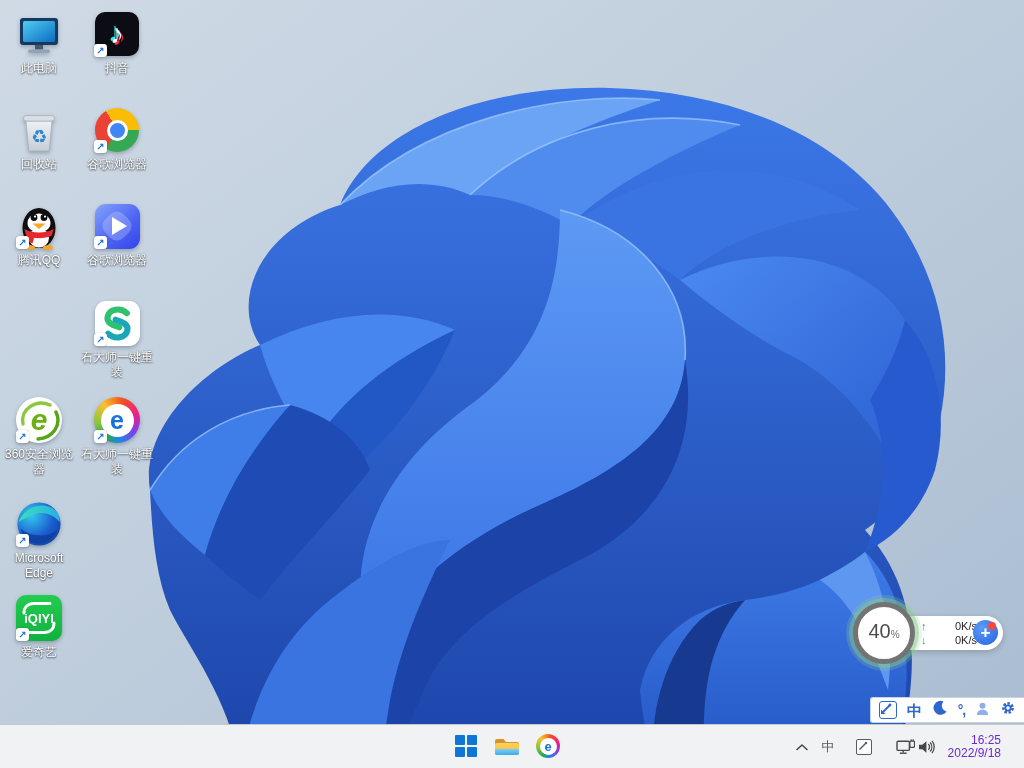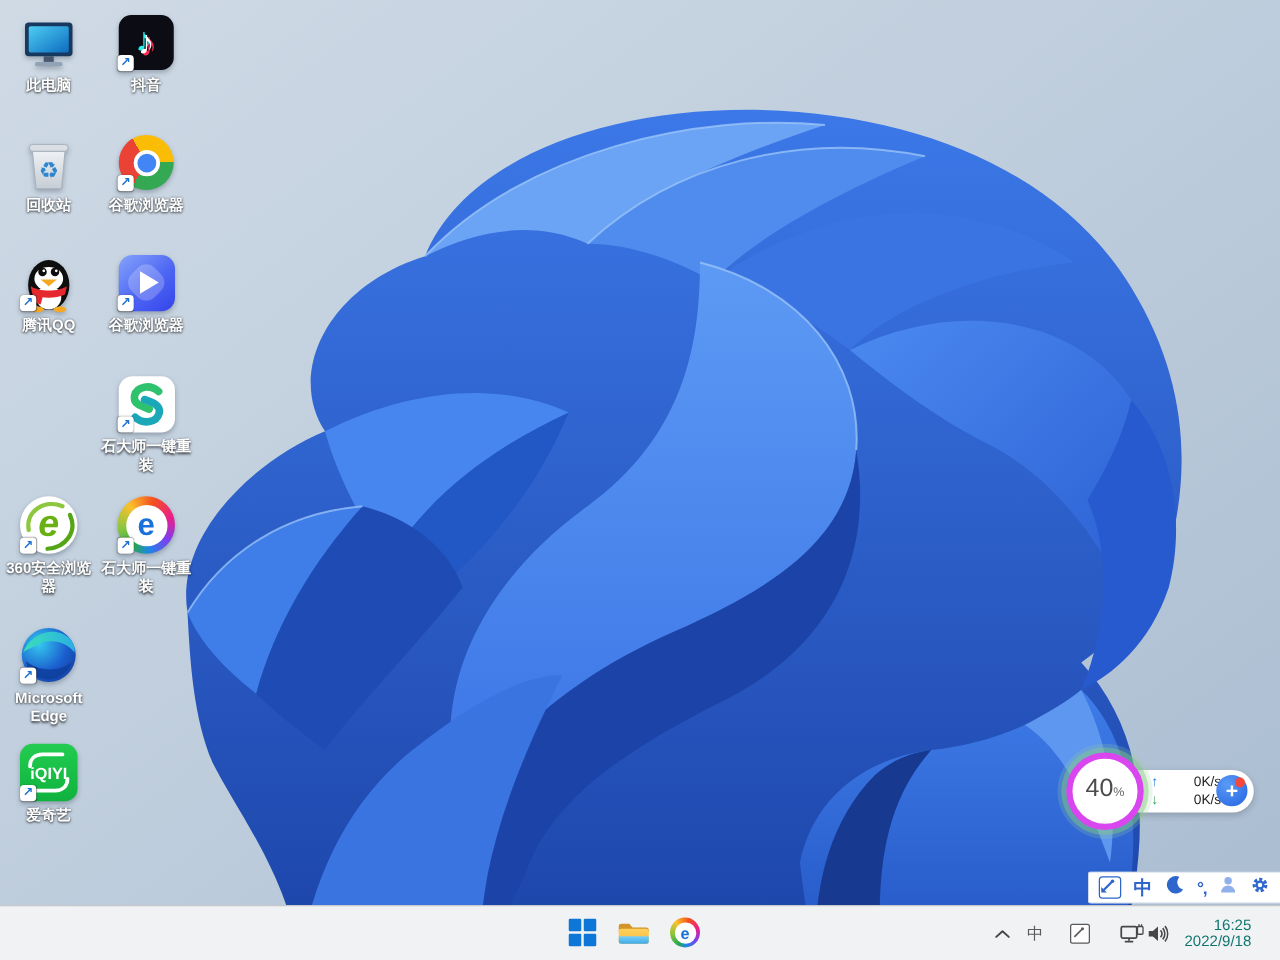--- a/index.html
+++ b/index.html
@@ -5,21 +5,21 @@
   html,body{margin:0;padding:0;background:#000;}
   .screen{position:relative;width:1024px;height:768px;overflow:hidden;
     font-family:"Liberation Sans","DejaVu Sans",sans-serif;background:#bccbdb;}
   .wall{position:absolute;inset:0;}
 
   
   .cell{position:absolute;width:78px;display:flex;flex-direction:column;align-items:center;cursor:default;}
   .art{width:48px;height:48px;position:relative;display:flex;align-items:center;justify-content:center;
        filter:drop-shadow(0 2px 2px rgba(10,20,40,.28));}
   .lbl{margin-top:3px;max-width:78px;text-align:center;font-size:12px;line-height:15px;color:#fff;
-       text-shadow:0 1px 2px rgba(0,0,0,.65),0 0 2px rgba(0,0,0,.4);word-break:break-word;font-weight:bold;}
+       text-shadow:0 1px 2px rgba(0,0,0,.65),0 0 2px rgba(0,0,0,.4);word-break:break-word;}
   .shortcut{position:absolute;left:1px;bottom:1px;width:13px;height:13px;background:#fff;border-radius:3px;
        display:flex;align-items:center;justify-content:center;font-size:10px;font-weight:bold;color:#1a6fd4;
        box-shadow:0 0 1px rgba(0,0,0,.5);}
   
   .chrome{width:44px;height:44px;border-radius:50%;display:flex;align-items:center;justify-content:center;
        background:conic-gradient(from -150deg,#ea4335 0 120deg,#fbbc05 0 240deg,#34a853 0 360deg);}
   .chrome .w{width:21px;height:21px;border-radius:50%;background:#fff;display:flex;align-items:center;justify-content:center;}
   .chrome .b{width:15px;height:15px;border-radius:50%;background:#4285f4;}
   
   .douyin{width:44px;height:44px;border-radius:10px;background:#0c0c14;display:flex;align-items:center;justify-content:center;}
@@ -41,21 +41,21 @@
   .xzring .w{width:33px;height:33px;border-radius:50%;background:#fff;display:flex;align-items:center;justify-content:center;}
   .xzring .e{font-size:25px;font-weight:900;color:#1872d9;line-height:1;}
   
   .iqy{width:46px;height:46px;border-radius:10px;background:linear-gradient(180deg,#23cc50,#0fb23e);
      display:flex;align-items:center;justify-content:center;position:relative;}
 
   
   .ballwrap{position:absolute;left:853px;top:598px;width:156px;height:72px;}
   .pill{position:absolute;left:26px;top:18px;width:124px;height:34px;border-radius:17px;background:#fff;
      box-shadow:0 2px 6px rgba(0,0,0,.2);}
-  .ring{position:absolute;left:0;top:4px;width:52px;height:52px;border-radius:50%;background:#fff;border:5px solid #d946ef;
+  .ring{position:absolute;left:0;top:4px;width:52px;height:52px;border-radius:50%;background:#fff;border:5px solid #737373;
      box-shadow:0 0 0 4px rgba(130,200,130,.45),0 0 0 7px rgba(150,210,150,.22);
      display:flex;align-items:baseline;justify-content:center;z-index:2;}
   .ring .pct{font-size:20px;color:#4c4c4c;margin-top:13px;}
   .ring .unit{font-size:10px;color:#6a6a6a;margin-top:19px;}
   .speedrow{position:absolute;left:42px;width:56px;height:15px;display:flex;justify-content:space-between;font-size:11px;}
   .speedrow .arr{font-size:11px;line-height:15px;}
   .speedrow .val{color:#1f1f1f;line-height:15px;}
   .up{top:3px;} .up .arr{color:#1f7ce0;}
   .dn{top:17px;} .dn .arr{color:#2fa351;}
   .plusbtn{position:absolute;right:5px;top:4px;width:25px;height:25px;border-radius:50%;
@@ -76,21 +76,21 @@
      background:#f1f2f4;border-top:1px solid #c6c8ca;}
   .tbtn{position:absolute;top:7px;width:28px;height:28px;border-radius:5px;display:flex;align-items:center;justify-content:center;}
   .wlogo{display:grid;grid-template-columns:10px 10px;grid-template-rows:10px 10px;gap:2px;}
   .wlogo span{background:#0e76d6;border-radius:1px;}
   .xzmini{width:24px;height:24px;}
   .xzmini .w{width:17px;height:17px;}
   .xzmini .e{font-size:13px;}
   .tray{position:absolute;top:0;height:44px;display:flex;align-items:center;justify-content:center;}
   .trayzh{font-size:13px;color:#5a5a5a;}
   .penbox2{width:14px;height:14px;border:1.2px solid #5a5a5a;border-radius:2px;background:#fdfdfd;position:relative;overflow:hidden;}
-  .clock{position:absolute;right:23px;top:9px;text-align:right;font-size:12px;color:#0f766e;line-height:13px;}
+  .clock{position:absolute;right:23px;top:9px;text-align:right;font-size:12px;color:#6d28d9;line-height:13px;}
 </style>
 </head>
 <body>
 
 <div class="screen">
 
   <svg class="wall" viewBox="0 0 1024 768" preserveAspectRatio="none">
     <defs>
       <linearGradient id="bg" x1="0" y1="0" x2="1" y2="1">
         <stop offset="0" stop-color="#cfdae5"></stop>

